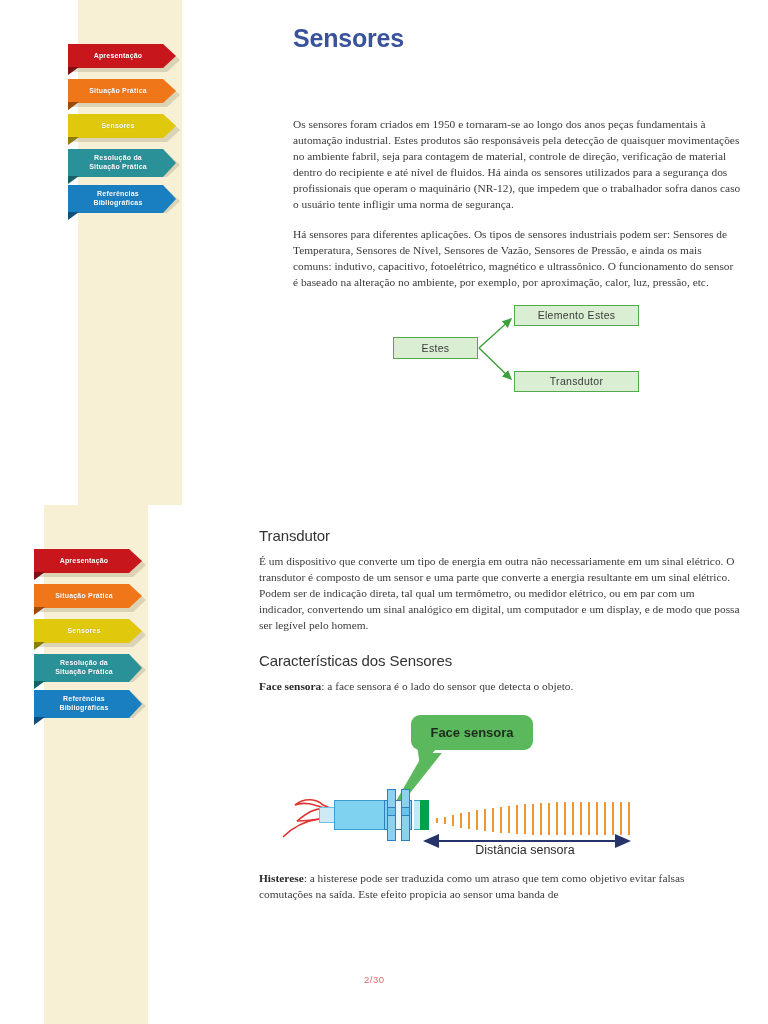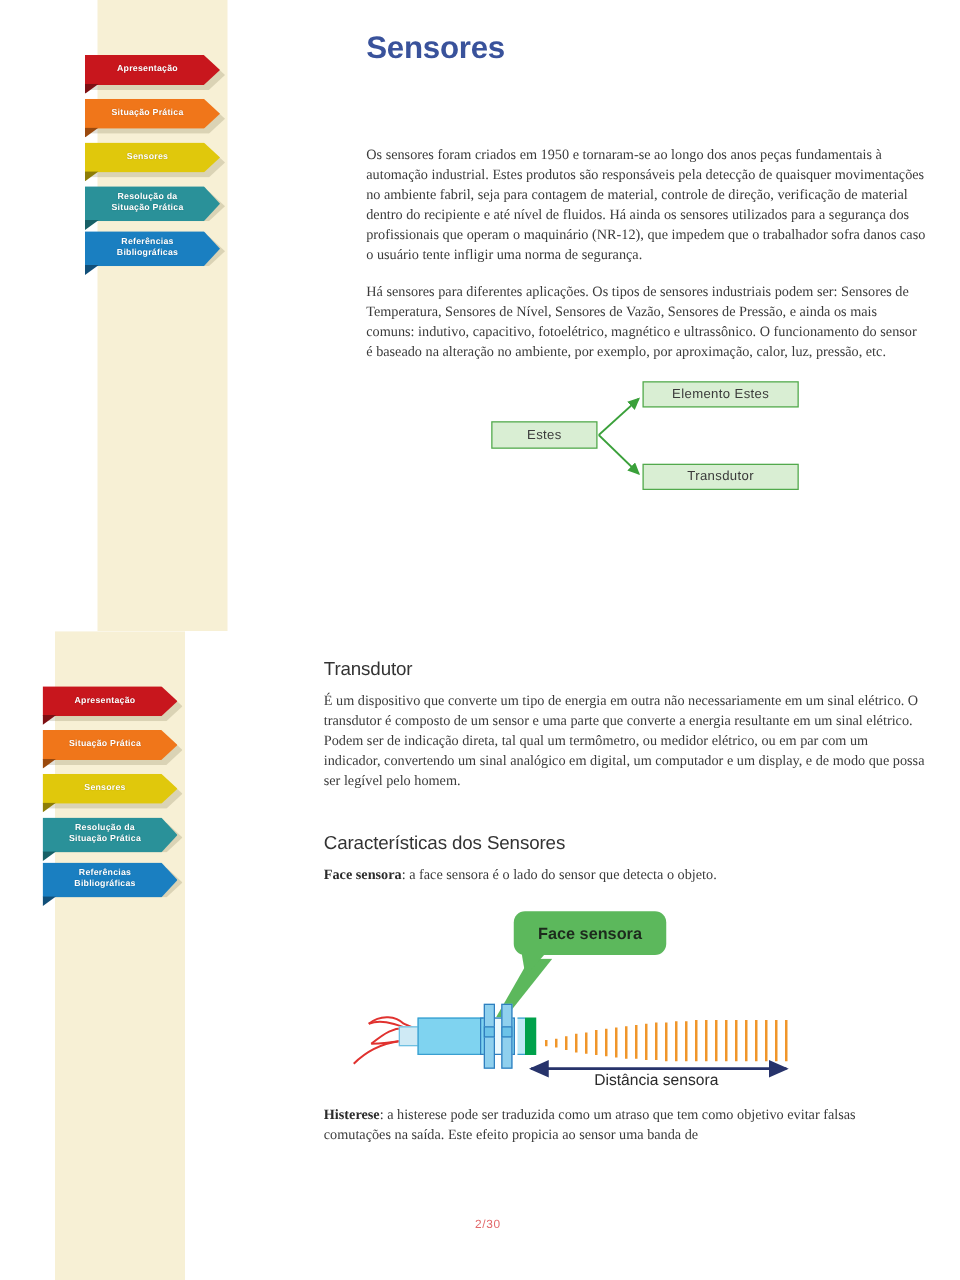--- a/index.html
+++ b/index.html
@@ -359,21 +359,21 @@
 Bibliográficas</span>
       </div>
       <div class="nav-fold" style="background: rgb(17, 79, 121);"></div>
     </div>
   </div>
 
   <div class="content" style="left:259px; width:482px;">
     <h2 class="heading">Transdutor</h2>
     <p class="para">É um dispositivo que converte um tipo de energia em outra não necessariamente em um sinal elétrico. O transdutor é composto de um sensor e uma parte que converte a energia resultante em um sinal elétrico. Podem ser de indicação direta, tal qual um termômetro, ou medidor elétrico, ou em par com um indicador, convertendo um sinal analógico em digital, um computador e um display, e de modo que possa ser legível pelo homem.</p>
 
-    <h2 class="heading" style="margin-top:32px;">Características dos Sensores</h2>
+    <h2 class="heading" style="margin-top:18px;">Características dos Sensores</h2>
 
     <p class="para"><b>Face sensora</b><span>: a face sensora é o lado do sensor que detecta o objeto.</span></p>
 
     <div class="illus">
       <div class="pointer"></div>
       <div class="bubble-tail"></div>
       <div class="bubble">Face sensora</div>
 
       <svg class="wire" width="448" height="150" viewBox="0 0 448 150">
         <path d="M78,112 C88,104 96,98 108,100 C96,96 86,92 76,96" fill="none" stroke="#e0322f" stroke-width="1.6"></path>
@@ -441,14 +441,14 @@
         <line x1="214" y1="8" x2="10" y2="8" stroke="#27336b" stroke-width="2" marker-end="url(#dl)"></line>
       </svg>
 
       <div class="dimlabel">Distância sensora</div>
     </div>
 
 
     <p class="para"><b>Histerese</b><span>: a histerese pode ser traduzida como um atraso que tem como objetivo evitar falsas comutações na saída. Este efeito propicia ao sensor uma banda de</span></p>
   </div>
 
-  <div class="pagenum" style="left:380px; top:469px;">2/30</div>
+  <div class="pagenum" style="left:364px; top:469px;">2/30</div>
 </div>
 
 </body></html>

